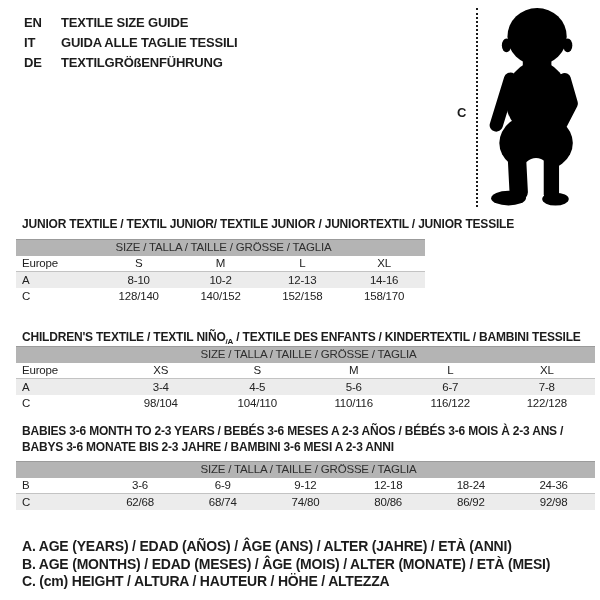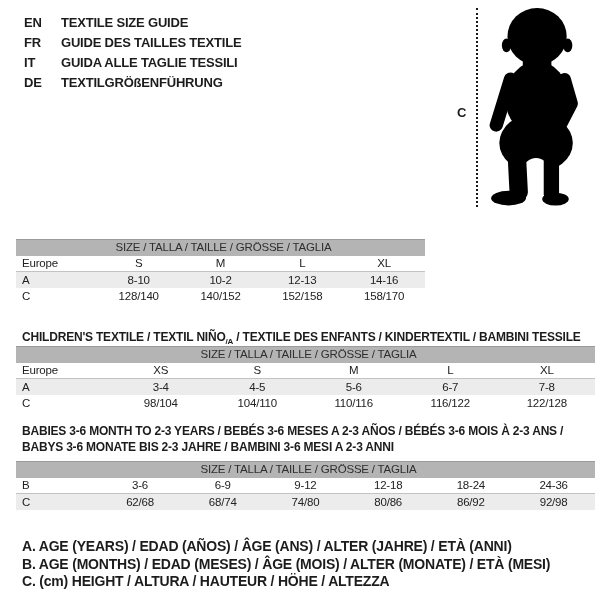--- a/index.html
+++ b/index.html
@@ -41,24 +41,20 @@
 <body>
 
 <div id="canvas">
 
   <div class="lang-list">
     <div class="lang-row">
       <span class="lang-code">EN</span>
       <span class="lang-label">TEXTILE SIZE GUIDE</span>
     </div>
     <div class="lang-row">
-      <span class="lang-code">FR</span>
-      <span class="lang-label">GUIDE DES TAILLES TEXTILE</span>
-    </div>
-    <div class="lang-row">
       <span class="lang-code">IT</span>
       <span class="lang-label">GUIDA ALLE TAGLIE TESSILI</span>
     </div>
     <div class="lang-row">
       <span class="lang-code">DE</span>
       <span class="lang-label">TEXTILGRÖßENFÜHRUNG</span>
     </div>
   </div>
 
   <div class="figure">
@@ -76,20 +72,21 @@
         <ellipse cx="51" cy="140" rx="36" ry="30"></ellipse>
         <path d="M34 171 C42 150 60 150 68 171 Z" fill="#ffffff"></path>
         <path d="M32 150 L34 190" stroke="#000" stroke-width="18" stroke-linecap="round" fill="none"></path>
         <path d="M66 150 L66 192" stroke="#000" stroke-width="15" stroke-linecap="round" fill="none"></path>
         <ellipse cx="24" cy="196" rx="17" ry="7.5"></ellipse>
         <ellipse cx="70" cy="197" rx="13" ry="6.5"></ellipse>
       </g>
     </svg>
   </div>
 
+  <div class="section-title" style="top:217px">JUNIOR TEXTILE / TEXTIL JUNIOR/ TEXTILE JUNIOR / JUNIORTEXTIL / JUNIOR TESSILE</div>
   <table class="size-table t-junior" style="top:239px">
     <thead>
         <tr>
           <th colspan="5">SIZE / TALLA / TAILLE / GRÖSSE / TAGLIA</th>
         </tr>
       </thead>
     <tbody>
         <tr>
           <td>Europe</td>
           <td>S</td>

